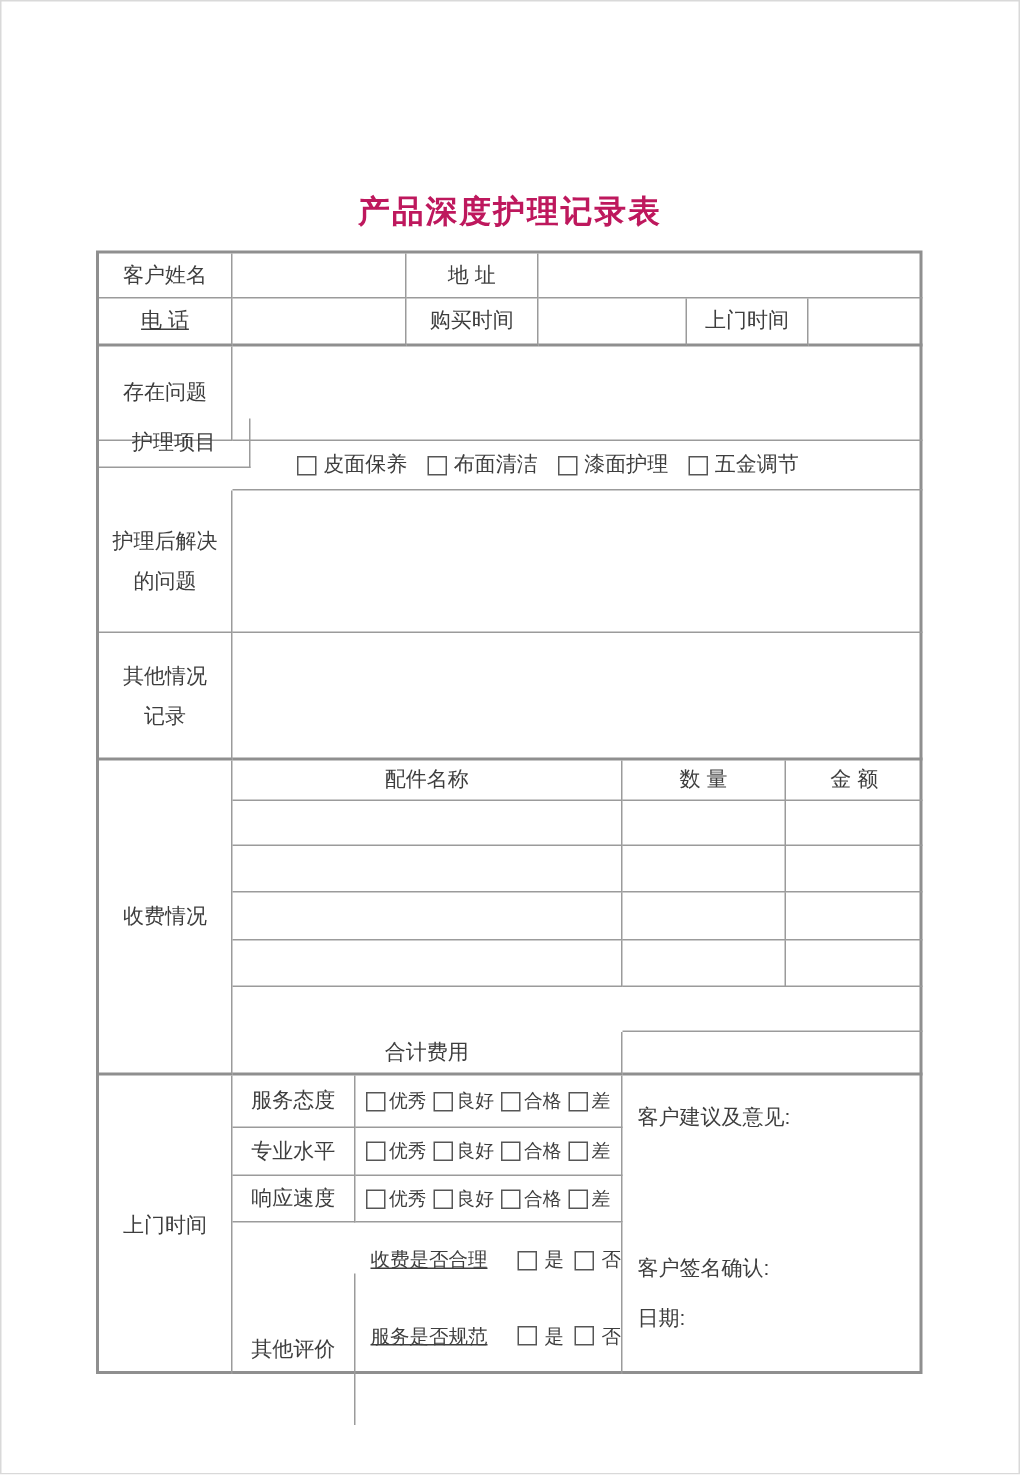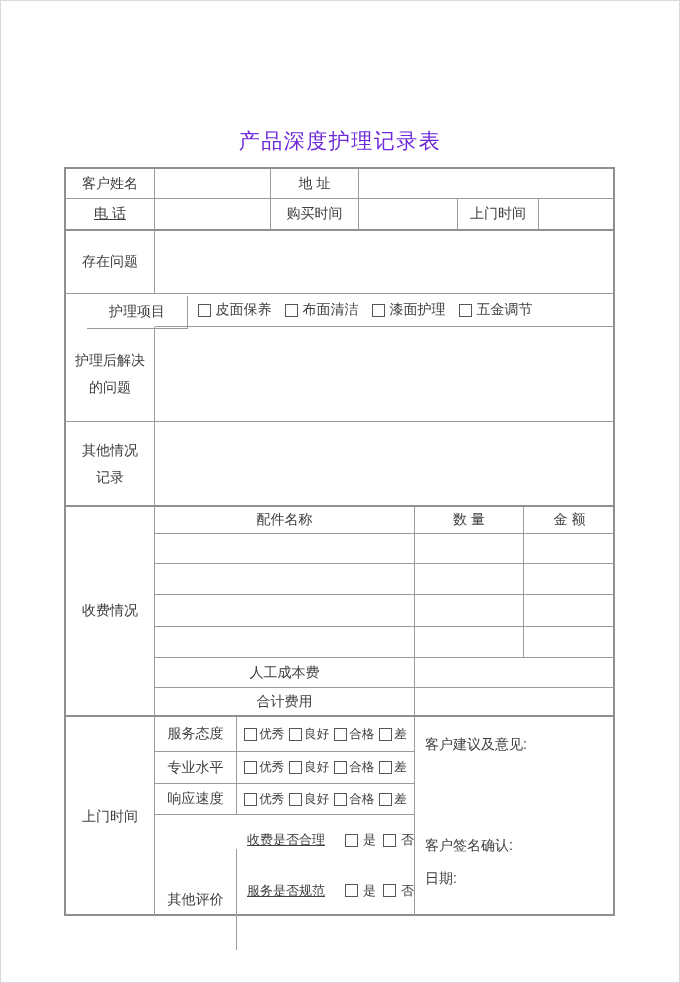--- a/index.html
+++ b/index.html
@@ -15,22 +15,22 @@
     box-sizing:border-box;
     background:#fff;
     border:1px solid var(--page-border);
     font-family:"Liberation Sans","DejaVu Sans",sans-serif;
     color:var(--text);
     overflow:hidden;
   }
   .title{
     position:absolute;top:126px;left:0;right:0;
     text-align:center;
-    font-size:21px;font-weight:normal;letter-spacing:1.5px;
-    color:#6d28d9;
+    font-size:21px;font-weight:bold;letter-spacing:1.5px;
+    color:#be185d;
   }
   .tbl{
     position:absolute;left:63px;top:166px;
     width:551px;height:749px;
     box-sizing:border-box;
     border:2px solid var(--line);
   }
   .c{
     position:absolute;box-sizing:border-box;
     display:flex;align-items:center;justify-content:center;
@@ -84,21 +84,21 @@
     <div class="c br bb2" style="left:0;top:30px;width:89px;height:32px;text-decoration:underline;">电 话</div>
     <div class="c br bb2" style="left:89px;top:30px;width:116px;height:32px;"></div>
     <div class="c br bb2" style="left:205px;top:30px;width:88px;height:32px;">购买时间</div>
     <div class="c br bb2" style="left:293px;top:30px;width:99px;height:32px;"></div>
     <div class="c br bb2" style="left:392px;top:30px;width:81px;height:32px;">上门时间</div>
     <div class="c bb2" style="left:473px;top:30px;width:76px;height:32px;"></div>
 
     <div class="c br bb" style="left:0;top:62px;width:89px;height:63px;">存在问题</div>
     <div class="c bb" style="left:89px;top:62px;width:460px;height:63px;"></div>
 
-    <div class="c br bb" style="left:0;top:127px;width:101px;height:33px;margin-left:21px;">护理项目</div>
+    <div class="c br bb" style="left:0;top:110px;width:101px;height:33px;">护理项目</div>
     <div class="c bb careopts" style="left:89px;top:125px;width:460px;height:33px;">
       <span class="opt">
           <span class="cb"></span>
           <span>皮面保养</span>
         </span>
       <span class="opt">
           <span class="cb"></span>
           <span>布面清洁</span>
         </span>
       <span class="opt">
@@ -138,21 +138,20 @@
     <div class="c bb" style="left:458px;top:395px;width:91px;height:31px;"></div>
 
     <div class="c br bb" style="left:89px;top:426px;width:260px;height:32px;"></div>
     <div class="c br bb" style="left:349px;top:426px;width:109px;height:32px;"></div>
     <div class="c bb" style="left:458px;top:426px;width:91px;height:32px;"></div>
 
     <div class="c br bb" style="left:89px;top:458px;width:260px;height:31px;"></div>
     <div class="c br bb" style="left:349px;top:458px;width:109px;height:31px;"></div>
     <div class="c bb" style="left:458px;top:458px;width:91px;height:31px;"></div>
 
-    <div class="c br bb" style="left:89px;top:489px;width:260px;height:30px;">人工成本费</div>
     <div class="c bb" style="left:349px;top:489px;width:200px;height:30px;"></div>
 
     <div class="c br bb2" style="left:89px;top:519px;width:260px;height:29px;">合计费用</div>
     <div class="c bb2" style="left:349px;top:519px;width:200px;height:29px;"></div>
 
     <div class="c br" style="left:0;top:548px;width:89px;height:199px;">上门时间</div>
 
     <div class="c br bb" style="left:89px;top:548px;width:82px;height:35px;">服务态度</div>
     <div class="c br bb rating" style="left:171px;top:548px;width:178px;height:35px;">
       <span class="opt">

